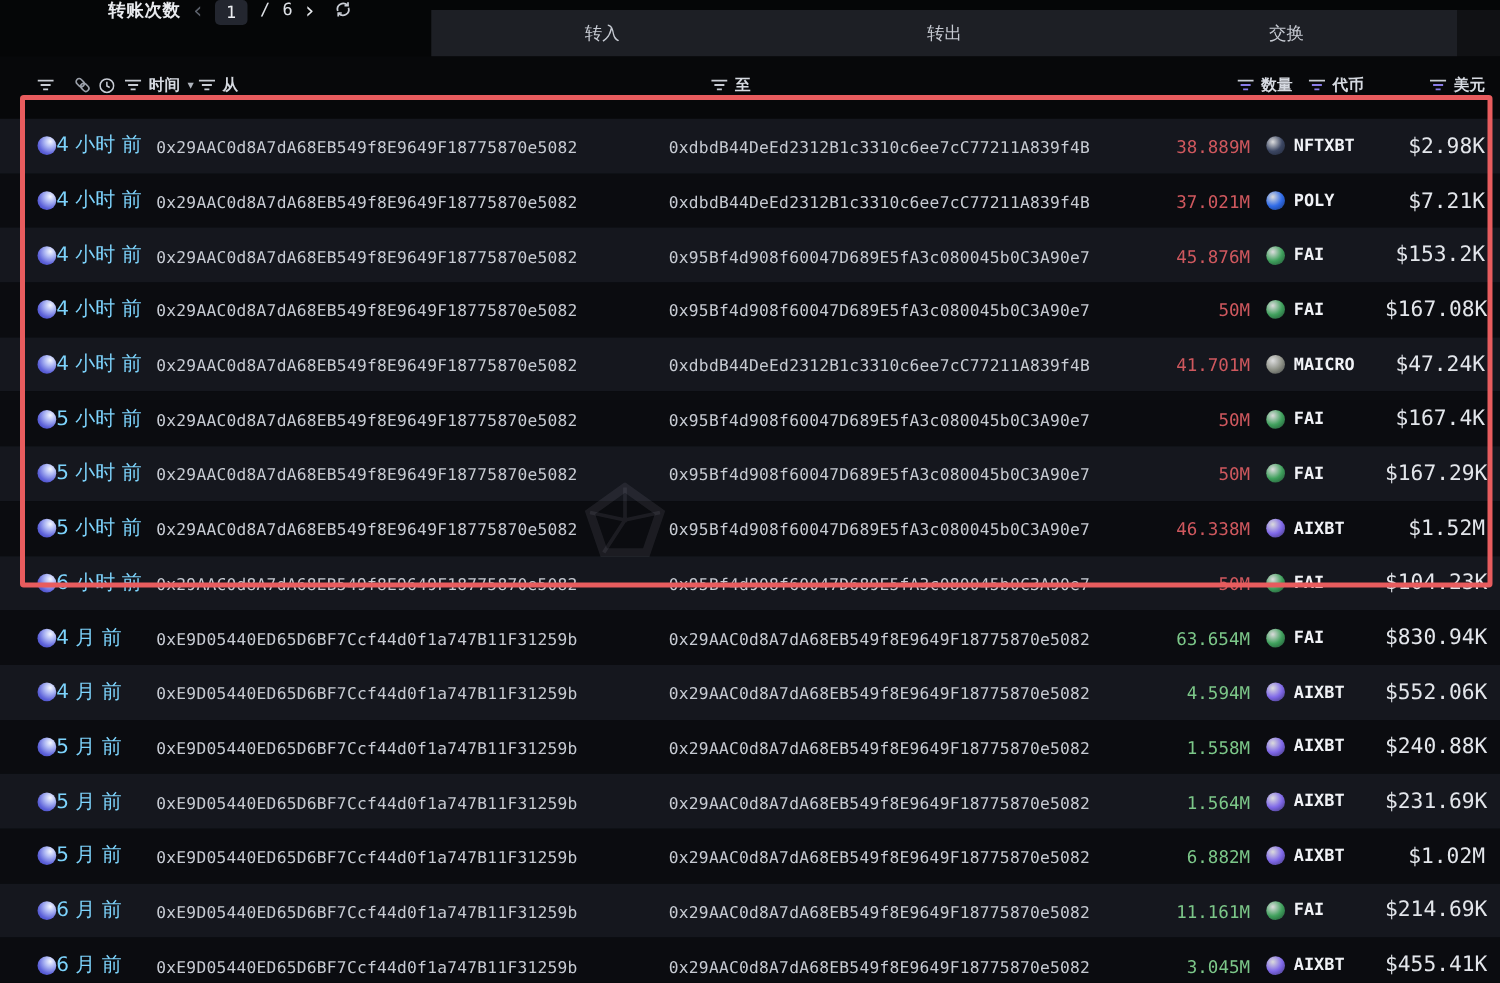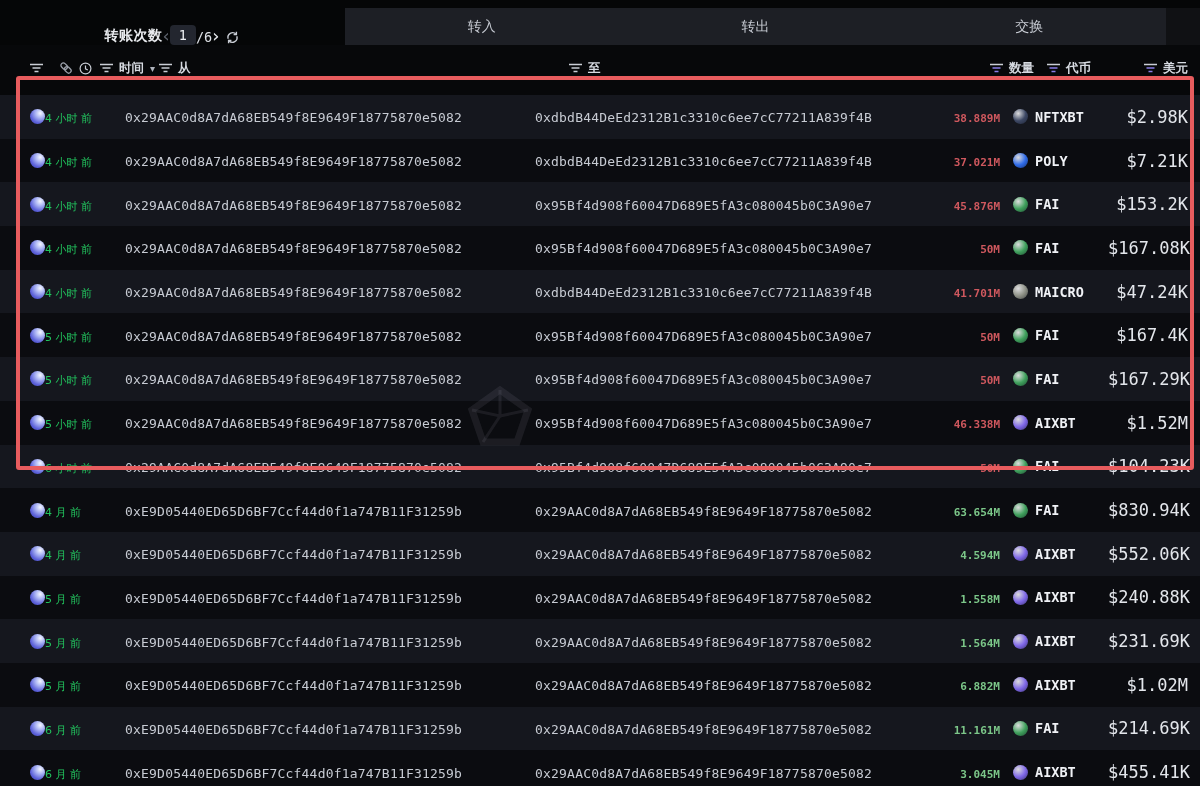--- a/index.html
+++ b/index.html
@@ -2,22 +2,22 @@
 <html><head>
 <meta charset="utf-8">
 <style>
   * { margin:0; padding:0; box-sizing:border-box; }
   html,body { width:1200px; height:786px; background:#07080a; overflow:hidden;
               font-family:"DejaVu Sans", sans-serif; }
   .mono { font-family:"DejaVu Sans Mono", monospace; }
 
   
   .topbar { position:relative; height:45px; background:#050607; }
-  .pager-zone { position:absolute; left:0; top:0; width:345px; height:45px;
-                display:flex; align-items:flex-end; justify-content:center; }
+  .pager-zone { position:absolute; left:12px; top:0; width:345px; height:45px;
+                display:flex; align-items:flex-start; justify-content:center; gap:10px; }
   .tx-title { color:#e9ebef; font-size:14px; font-weight:bold; letter-spacing:.5px; }
   .chev { font-size:18px; line-height:1; cursor:pointer; }
   .chev.prev { color:#5c616b; }
   .chev.next { color:#e6e8ec; }
   .page-box { background:#23262f; border-radius:4px; padding:2px 9px; color:#eceef2;
               font-size:13.5px; }
   .page-total { color:#dfe2e7; font-size:13.5px; }
   .refresh-btn { margin-left:6px; cursor:pointer; display:flex; align-items:center; }
 
   .tabstrip { position:absolute; left:345px; top:8px; width:821px; height:37px;
@@ -48,23 +48,23 @@
   .colhead .c-time, .colhead .c-from, .colhead .c-to, .colhead .c-tok
       { display:flex; align-items:center; }
 
   
   .tbody { margin-top:4px; }
   .trow { height:43.7px; display:flex; align-items:center; cursor:pointer; }
   .trow.odd  { background:#15171e; }
   .trow.even { background:#0b0c10; }
   .tx-sphere { width:15px; height:15px; border-radius:50%;
       background:radial-gradient(circle at 68% 28%, #f4f7ff 0%, #aeb8f4 30%, #5d62da 66%, #3a3eae 100%); }
-  .t-time { color:#22c55e; font-size:11px; }
+  .t-time { color:#7dd3fc; font-size:16px; }
   .addr { color:#c7cbd3; font-size:13px; letter-spacing:.2px; }
-  .amt { font-size:11px;font-weight:bold; }
+  .amt { font-size:14px; }
   .amount-out { color:#cf585e; }
   .amount-in  { color:#7cc789; }
   .tok-icon { width:15px; height:15px; border-radius:50%; flex:0 0 15px; margin-right:7px; }
   .tok-label { color:#f0f2f6; font-size:13.5px; font-weight:bold; }
   .t-usd { color:#e3e6eb; font-size:17px; }
 
   
   .highlight-box { position:absolute; left:16px; top:76px; width:1178px; height:394px;
       border:4px solid #e85c5e; border-radius:3px; pointer-events:none; z-index:5; }
   .watermark { position:absolute; left:468px; top:386px; display:flex; align-items:center;

